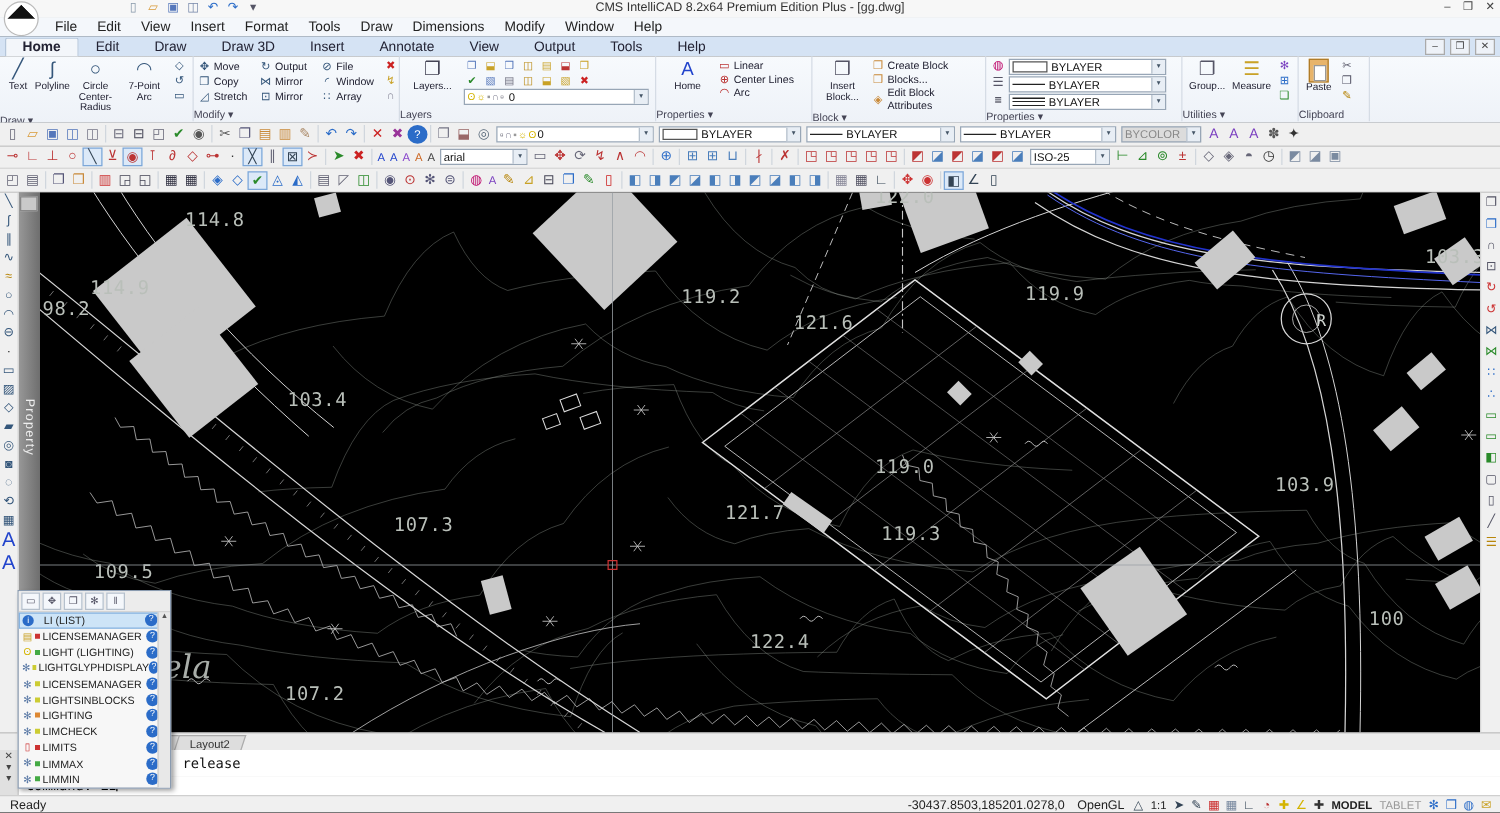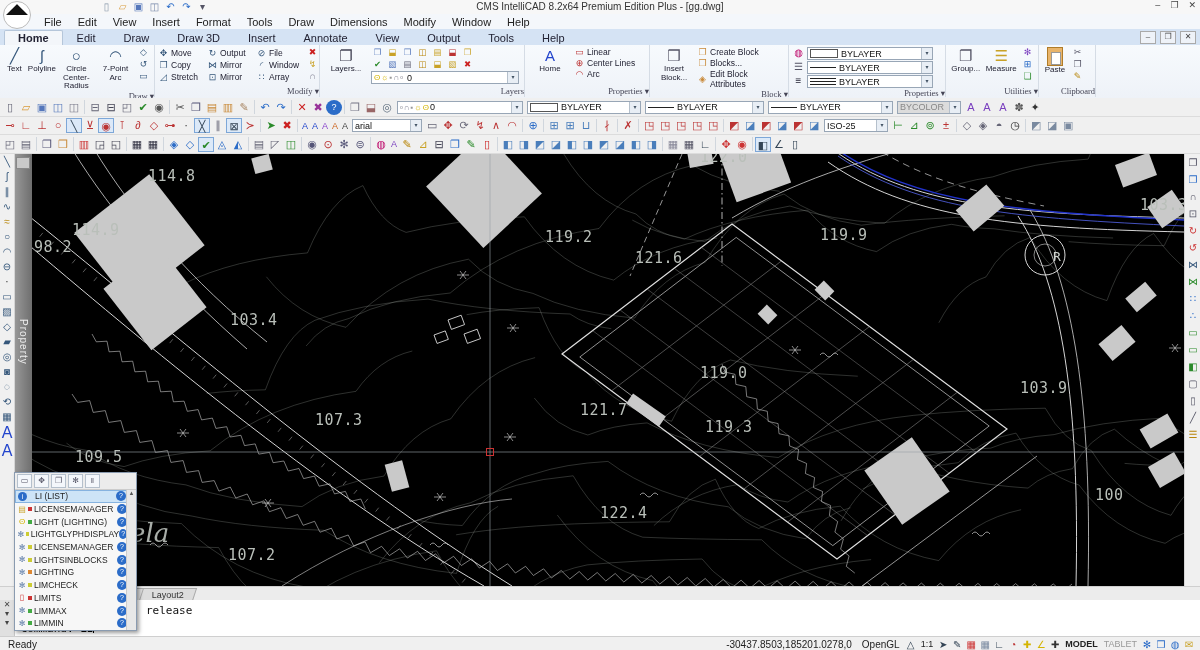--- a/index.html
+++ b/index.html
@@ -21,21 +21,21 @@
   
   #ribbontabs{left:0;top:29px;width:1200px;height:16px;background:#d5e3f4;display:flex;align-items:flex-end;padding-left:4px;box-sizing:border-box;}
   #ribbontabs .rtab{font-size:11px;color:#223;padding:1px 13px;border:1px solid transparent;border-bottom:none;}
   #ribbontabs .rtab.active{background:#f3f6fa;border-color:#b5c6da;border-radius:2px 2px 0 0;font-weight:bold;}
   #mdi-btns{position:absolute;right:4px;top:31px;display:flex;gap:4px;font-size:8px;color:#444;}
   #mdi-btns span{border:1px solid #aaa;background:#eef2f8;width:14px;height:11px;line-height:10px;text-align:center;}
   
   #ribbon{left:0;top:45px;width:1200px;height:53px;background:linear-gradient(#f7fafd,#eef2f8);border-bottom:1px solid #c9d3df;display:flex;}
   .grp{height:52px;border-right:1px solid #d5dce5;position:relative;display:flex;flex-direction:column;}
   .grp-body{flex:1;display:flex;align-items:flex-start;padding:2px 3px 0 3px;gap:2px;}
-  .grp-label{height:11px;font-size:8.5px;color:#445;text-align:right;line-height:11px;font-family:Liberation Serif, serif;}
+  .grp-label{height:11px;font-size:8.5px;color:#445;text-align:left;line-height:11px;}
   .bigbtn{display:flex;flex-direction:column;align-items:center;width:46px;}
   .bigbtn .bicon{font-size:15px;height:18px;line-height:18px;}
   .bigbtn .blabel{font-size:8px;color:#223;text-align:center;line-height:8.5px;}
   .minicol{display:flex;flex-direction:column;gap:1px;}
   .minicol .i{width:15px;height:11px;font-size:9px;line-height:11px;}
   .modgrid{display:grid;grid-template-rows:repeat(3,12px);grid-auto-flow:column;gap:0 2px;}
   .modcell{display:flex;align-items:center;gap:2px;font-size:8.5px;color:#223;width:47px;}
   .modcell .i{width:11px;height:10px;font-size:9px;line-height:10px;}
   .i{display:inline-block;text-align:center;cursor:default;}
   .i.sel{background:#dce9f8;border:1px solid #7da7d8;box-sizing:border-box;}

